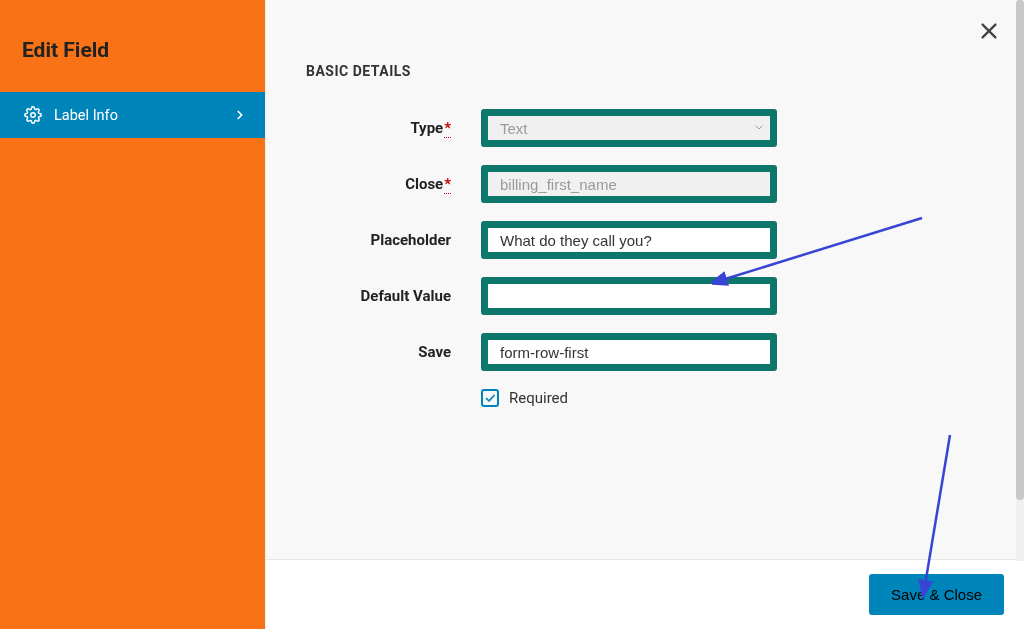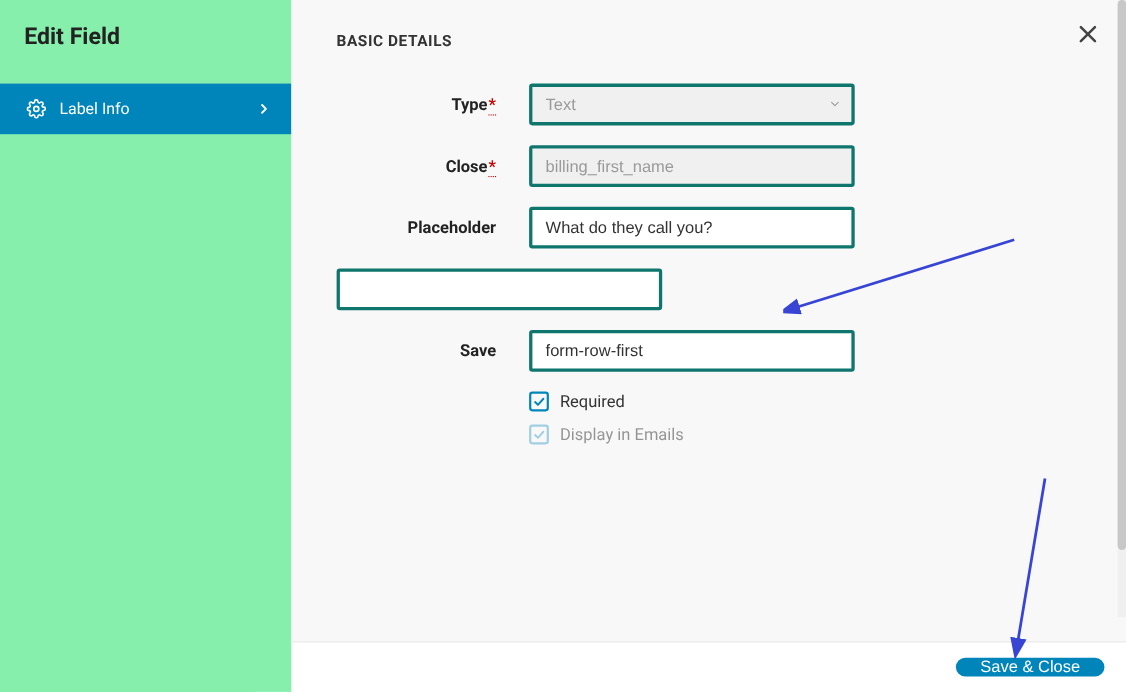--- a/index.html
+++ b/index.html
@@ -16,22 +16,22 @@
       position: relative;
     }
     .container {
       display: flex;
       width: 100%;
       height: 100%;
     }
     .sidebar {
       width: 265px;
       flex-shrink: 0;
-      background: #86efac;
-      padding-top: 22px;
+      background: #f97316;
+      padding-top: 38px;
     }
     .sidebar-title {
       font-size: 21px;
       font-weight: 700;
       color: #222;
       padding: 0 22px 30px 22px;
     }
     .sidebar-item {
       background: #0085ba;
       color: #fff;
@@ -67,20 +67,21 @@
       flex: 1;
       overflow-y: auto;
       padding: 30px 40px 10px 40px;
     }
     .section-title {
       font-size: 14px;
       font-weight: 700;
       letter-spacing: 0.5px;
       color: #333;
       margin-bottom: 30px;
+      margin-top: 33px;
     }
     .close-btn {
       position: absolute;
       top: 20px;
       right: 24px;
       width: 22px;
       height: 22px;
       cursor: pointer;
       color: #444;
     }
@@ -100,21 +101,21 @@
     .req {
       color: #c00;
       border-bottom: 1px dotted #c00;
       margin-left: 1px;
     }
     .form-control {
       width: 296px;
       height: 38px;
       padding: 0 12px;
       font-size: 15px;
-      border: 3px solid #0f766e;
+      border: 7px solid #0f766e;
       border-radius: 3px;
       background: #fff;
       color: #333;
     }
     .form-control.disabled {
       background: #f0f0f0;
       color: #9a9a9a;
     }
     .select-wrap {
       position: relative;
@@ -166,24 +167,24 @@
     }
     .footer {
       background: #fff;
       border-top: 1px solid #e6e6e6;
       padding: 14px 20px;
       display: flex;
       justify-content: flex-end;
     }
     .save-btn {
       background: #0085ba;
-      color: #ffffff;
+      color: #000000;
       border: none;
-      border-radius: 13px;
-      padding: 0 22px;
+      border-radius: 3px;
+      padding: 12px 22px;
       font-size: 15px;
       cursor: pointer;
     }
     .scrollbar-fake {
       position: absolute;
       top: 0;
       right: 0;
       bottom: 68px;
       width: 8px;
       background: #f0f0f0;
@@ -264,47 +265,40 @@
         <input type="text" class="form-control disabled" readonly="" value="billing_first_name" style="">
       </div>
 
 
       <div class="form-row">
         <div class="form-label">Placeholder</div>
         <input type="text" class="form-control" value="What do they call you?" style="">
       </div>
 
       <div class="form-row">
+        <div class="form-label">Default Value</div>
         <input type="text" class="form-control" value="" style="">
       </div>
 
       <div class="form-row">
         <div class="form-label">Save</div>
         <input type="text" class="form-control" value="form-row-first" style="">
       </div>
 
 
       <div class="check-row">
         <span class="checkbox">
           <svg viewBox="0 0 24 24" fill="none" stroke="#0085ba" stroke-width="3.5" stroke-linecap="round" stroke-linejoin="round">
               <polyline points="5 13 10 18 20 7"></polyline>
             </svg>
         </span>
         <span class="check-label">Required</span>
       </div>
 
 
-      <div class="check-row">
-        <span class="checkbox faded">
-          <svg viewBox="0 0 24 24" fill="none" stroke="#0085ba" stroke-width="3.5" stroke-linecap="round" stroke-linejoin="round">
-              <polyline points="5 13 10 18 20 7"></polyline>
-            </svg>
-        </span>
-        <span class="check-label faded">Display in Emails</span>
-      </div>
 
     </div>
 
     <div class="scrollbar-fake">
       <div class="scrollbar-thumb"></div>
     </div>
 
     <div class="footer">
       <button class="save-btn">Save &amp; Close</button>
     </div>

